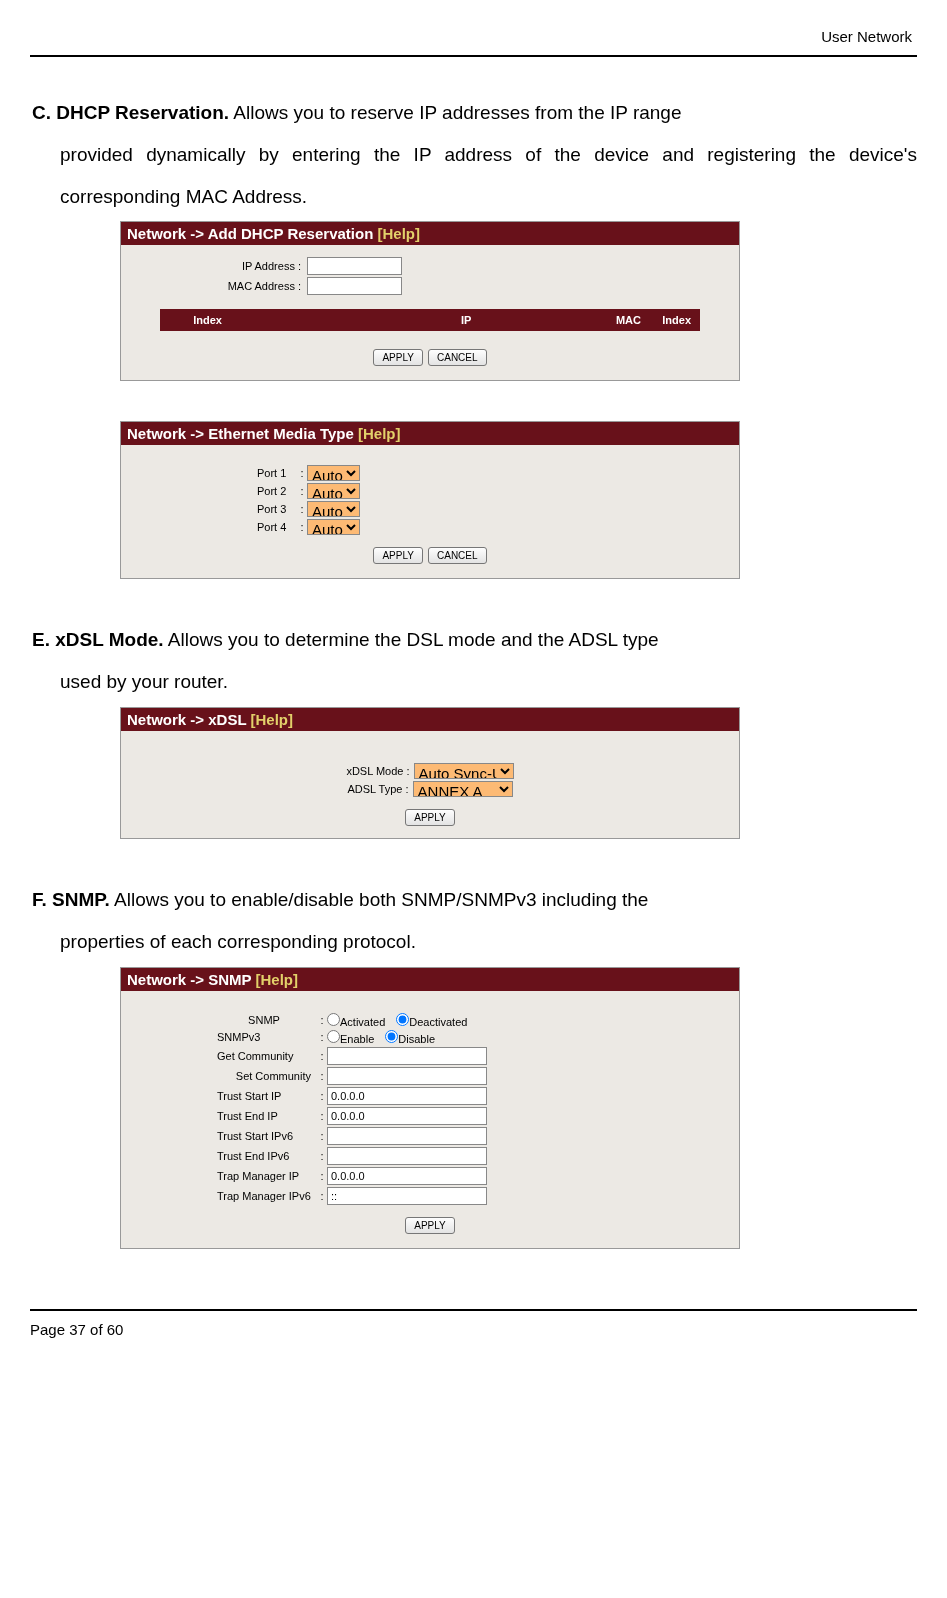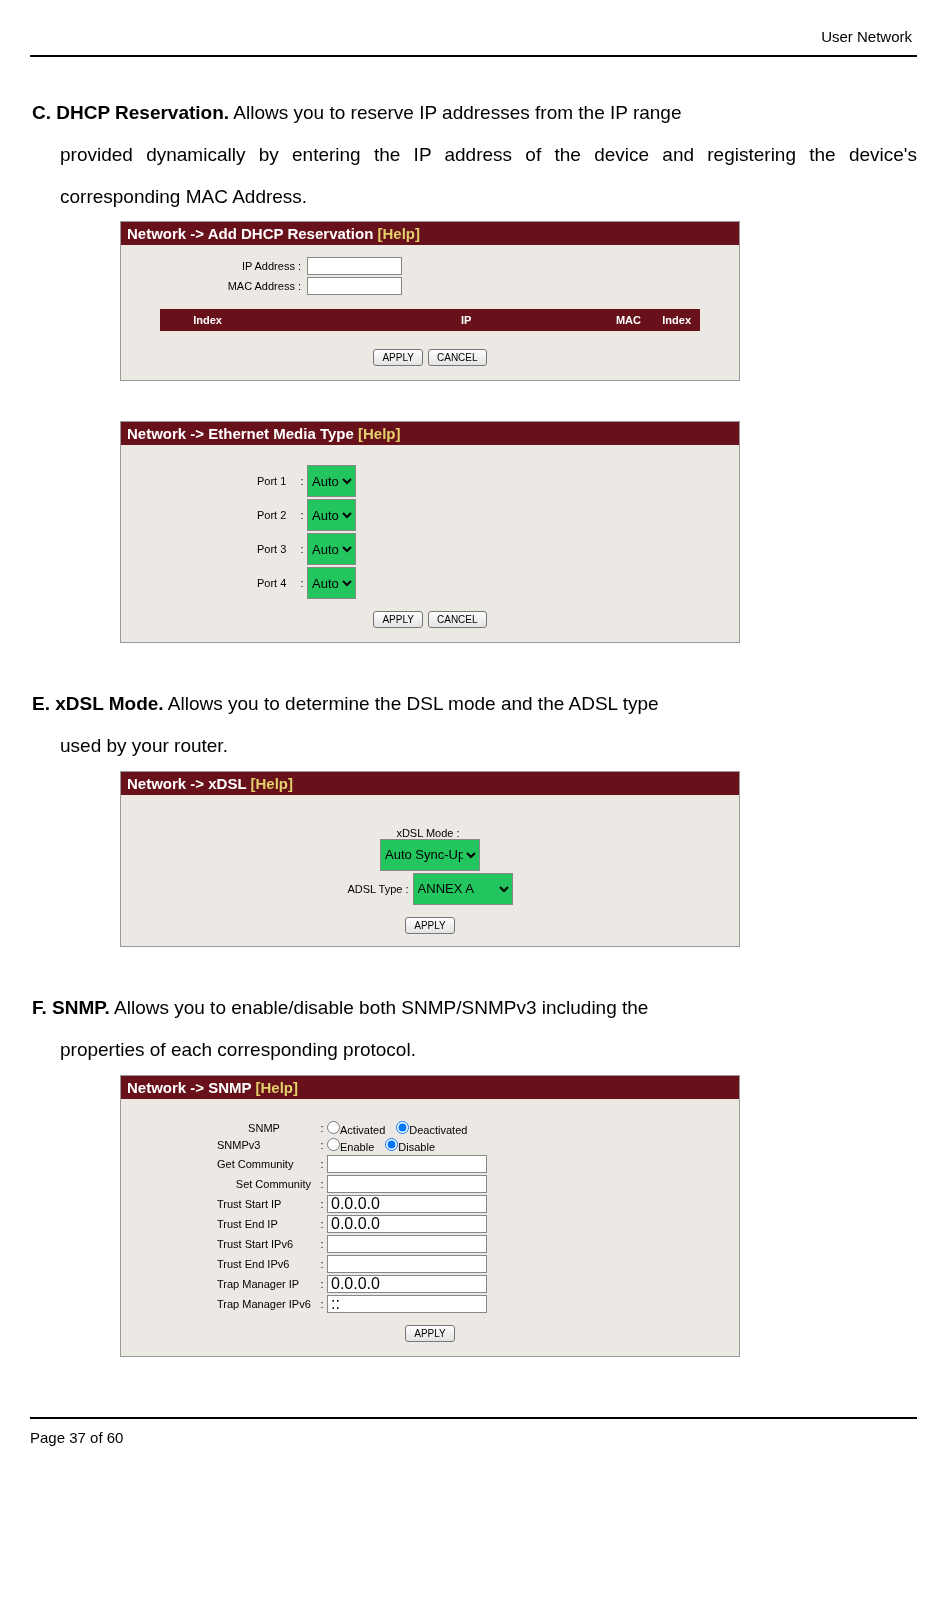--- a/index.html
+++ b/index.html
@@ -58,29 +58,29 @@
   .formrow .lbl {
     width: 180px;
     text-align: right;
     padding-right: 6px;
     font-size: 11px;
   }
   .formrow .colon { width: 10px; text-align:center; }
   .formrow input[type=text] {
     border: 1px solid #888;
     height: 18px;
-    font-size: 16px;
+    font-size: 11px;
     padding: 0 3px;
     background: #fff;
   }
   .formrow select {
     border: 1px solid #888;
-    font-size: 13px;
-    background: #22c55e;
-    height: 32px;
+    font-size: 15px;
+    background: #fdba74;
+    height: 16px;
   }
   .tbl {
     width: 540px;
     margin: 14px auto 8px auto;
     border-collapse: collapse;
   }
   .tbl th {
     background: #68111a;
     color: #fff;
     font-size: 11px;
@@ -190,21 +190,21 @@
     <div class="sect-text">
       <span class="sect-letter">E.</span>
       <span class="sect-title">xDSL Mode.</span><span> Allows you to determine the DSL mode and the ADSL type</span>
       <span class="sect-body-indent">used by your router.</span>
     </div>
     <div class="panel">
       <div class="panel-title">
         <span>Network -&gt; xDSL </span><span class="help">[Help]</span>
       </div>
       <div class="panel-body" style="padding-top:30px;padding-bottom:4px;">
-        <div class="formrow" style="justify-content:center;flex-direction:column;">
+        <div class="formrow" style="justify-content:center;">
           <span style="padding-right:4px">xDSL Mode :</span>
           <select style="width:100px"><option>Auto Sync-Up</option></select>
         </div>
         <div class="formrow" style="justify-content:center;">
           <span style="padding-right:4px">ADSL Type :</span>
           <select style="width:100px"><option>ANNEX A</option></select>
         </div>
         <div class="btnrow">
           <span class="btn">APPLY</span>
         </div>

